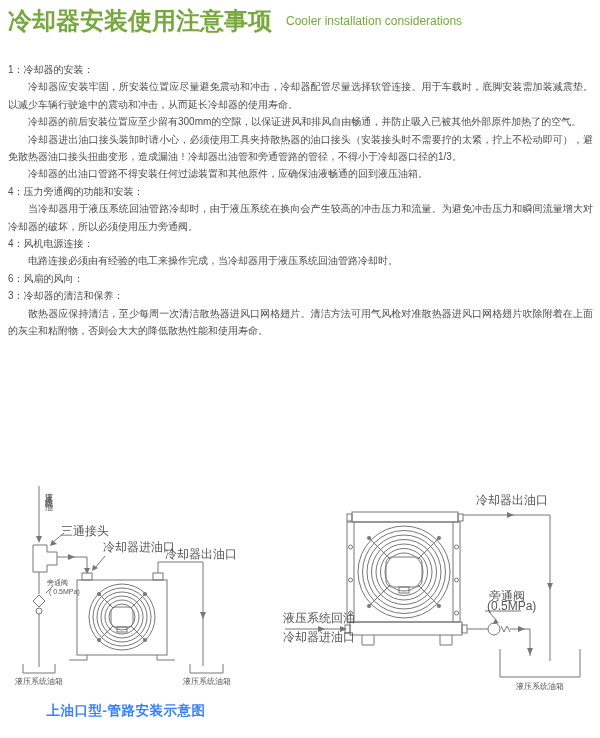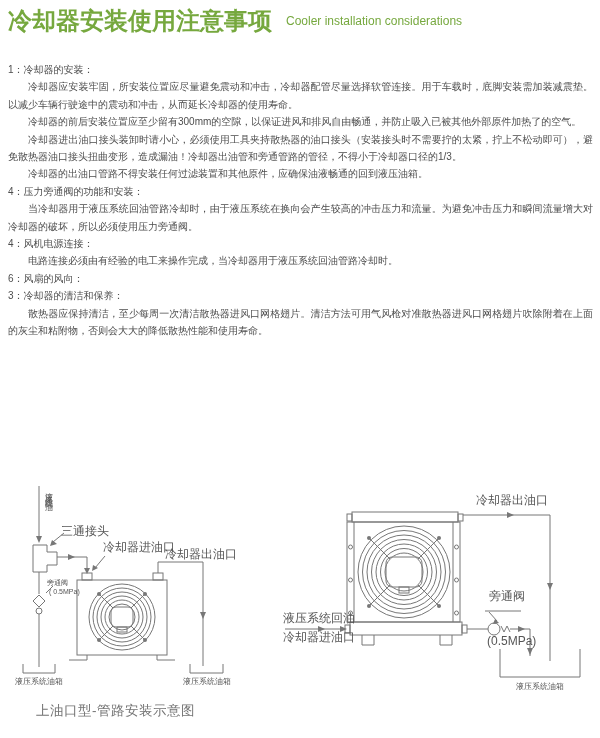--- a/index.html
+++ b/index.html
@@ -14,22 +14,22 @@
             line-height:17.4px;text-align:justify;}
   .bodytext p{margin:0;}
   .bodytext p.para{text-indent:2em;}
   
   .diag{position:absolute;}
   .diag svg{position:absolute;left:0;top:0;}
   .dlabel{position:absolute;font-size:12px;color:#555;white-space:nowrap;line-height:9px;}
   .dlabel.small{font-size:7px;}
   .vlabel{position:absolute;font-size:8px;color:#555;writing-mode:vertical-rl;
           text-orientation:upright;letter-spacing:2px;line-height:8px;}
-  .caption{position:absolute;font-size:13.5px;font-weight:normal;color:#737373;
-           letter-spacing:0.5px;}
+  .caption{position:absolute;font-size:13.5px;font-weight:bold;color:#3b82f6;
+           text-align:center;letter-spacing:0.5px;}
   .tanklabel{position:absolute;font-size:8px;color:#555;text-align:center;white-space:nowrap;}
 </style>
 </head>
 <body>
 
 <div class="page">
 
   <div class="hdr">
     <div class="zh">冷却器安装使用注意事项</div>
     <div class="en">Cooler installation considerations</div>
@@ -190,18 +190,18 @@
         <circle cx="87" cy="58" r="2"></circle>
           <circle cx="157" cy="58" r="2"></circle>
         <circle cx="87" cy="126" r="2"></circle>
           <circle cx="157" cy="126" r="2"></circle>
       </g>
     </svg>
     <div class="dlabel" style="left:194px;top:16px;">冷却器出油口</div>
     <div class="dlabel" style="left:1px;top:134px;">液压系统回油</div>
     <div class="dlabel" style="left:1px;top:153px;">冷却器进油口</div>
     <div class="dlabel" style="left:207px;top:112px;">旁通阀</div>
-    <div class="dlabel" style="left:205px;top:122px;margin-top:35px;">(0.5MPa)</div>
+    <div class="dlabel" style="left:205px;top:122px;">(0.5MPa)</div>
     <div class="tanklabel" style="left:228px;top:201px;width:60px;">液压系统油箱</div>
     <div class="caption" style="left:61px;top:225px;width:190px;margin-top:44px;">侧油口型-管路安装示意图</div>
   </div>
 
 </div>
 
 </body></html>

